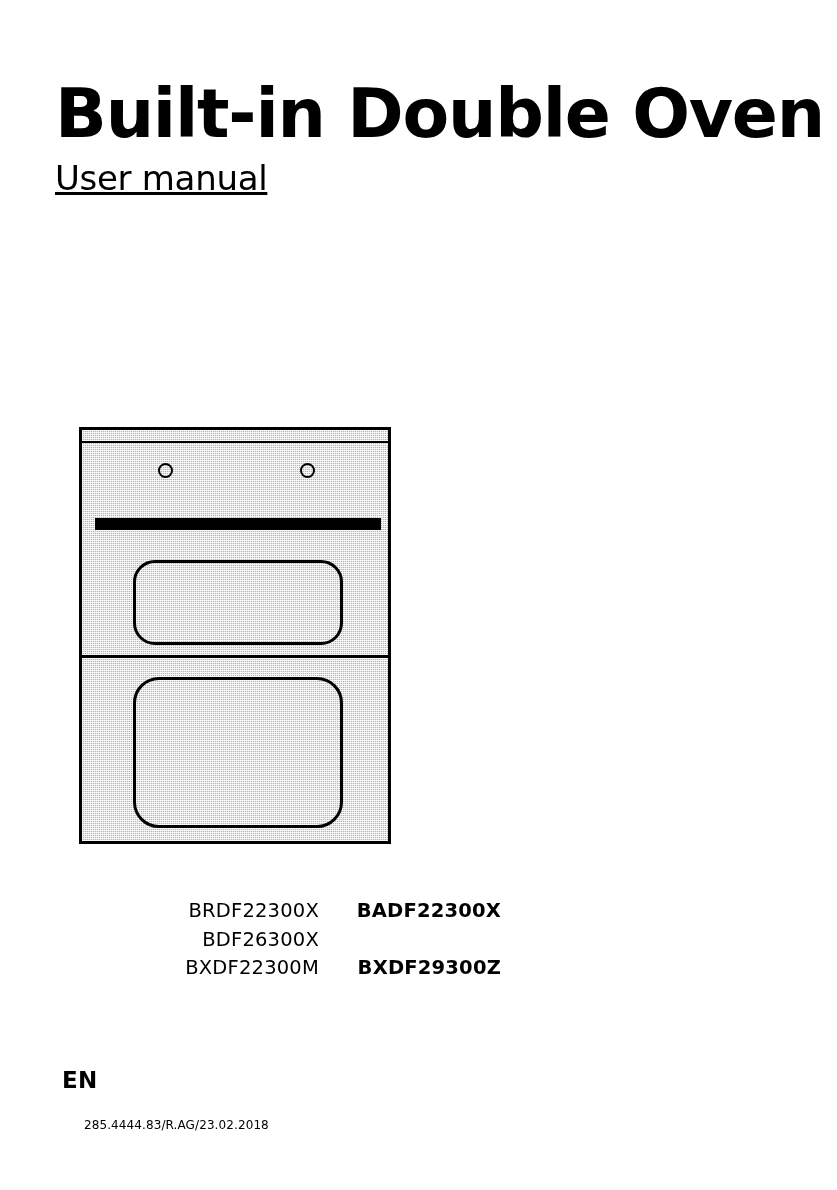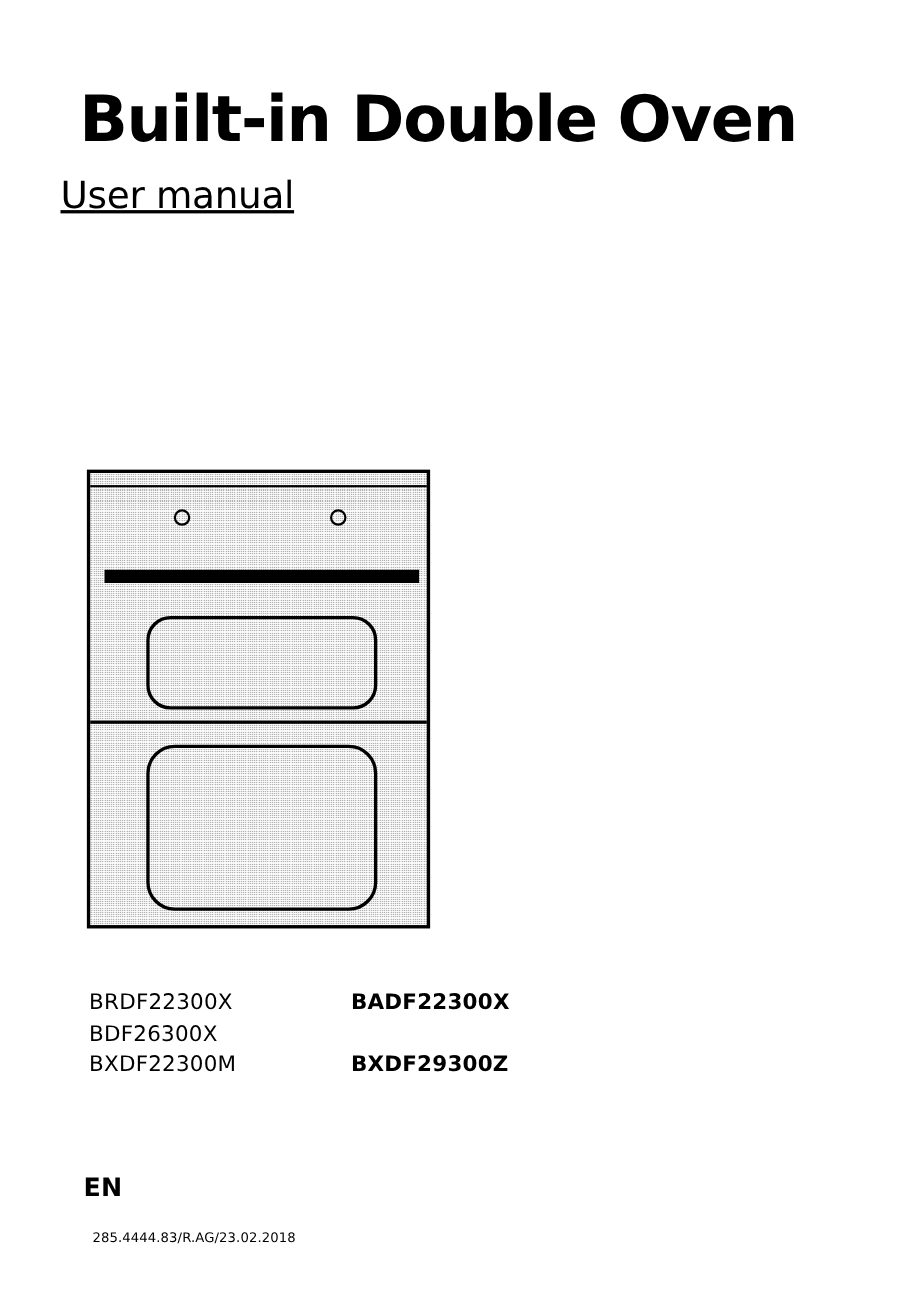--- a/index.html
+++ b/index.html
@@ -14,23 +14,23 @@
     color: #000000;
     overflow: hidden;
     position: relative;
   }
   .page {
     position: absolute;
     inset: 0;
   }
   .title {
     position: absolute;
-    left: 72px;
+    left: 55px;
     top: 78px;
-    font-size: 58px;
+    font-size: 68px;
     font-weight: bold;
     letter-spacing: -1.2px;
     line-height: 1.05;
     white-space: nowrap;
   }
   .subtitle {
     position: absolute;
     left: 55px;
     top: 160px;
     font-size: 34px;
@@ -117,30 +117,31 @@
 
   
   .models {
     position: absolute;
     left: 81px;
     top: 897px;
     width: 420px;
     font-size: 19.5px;
     line-height: 28.5px;
     letter-spacing: 0.2px;
+    text-align: right;
   }
   .models-row {
     display: flex;
   }
   .models-col-a { width: 238px; }
   .models-col-b { width: 182px; font-weight: bold; }
 
   .lang {
     position: absolute;
-    left: 76px;
+    left: 62px;
     top: 1067px;
     font-size: 23px;
     font-weight: bold;
     letter-spacing: 0.2px;
   }
   .docref {
     position: absolute;
     left: 84px;
     top: 1118px;
     font-size: 12px;

